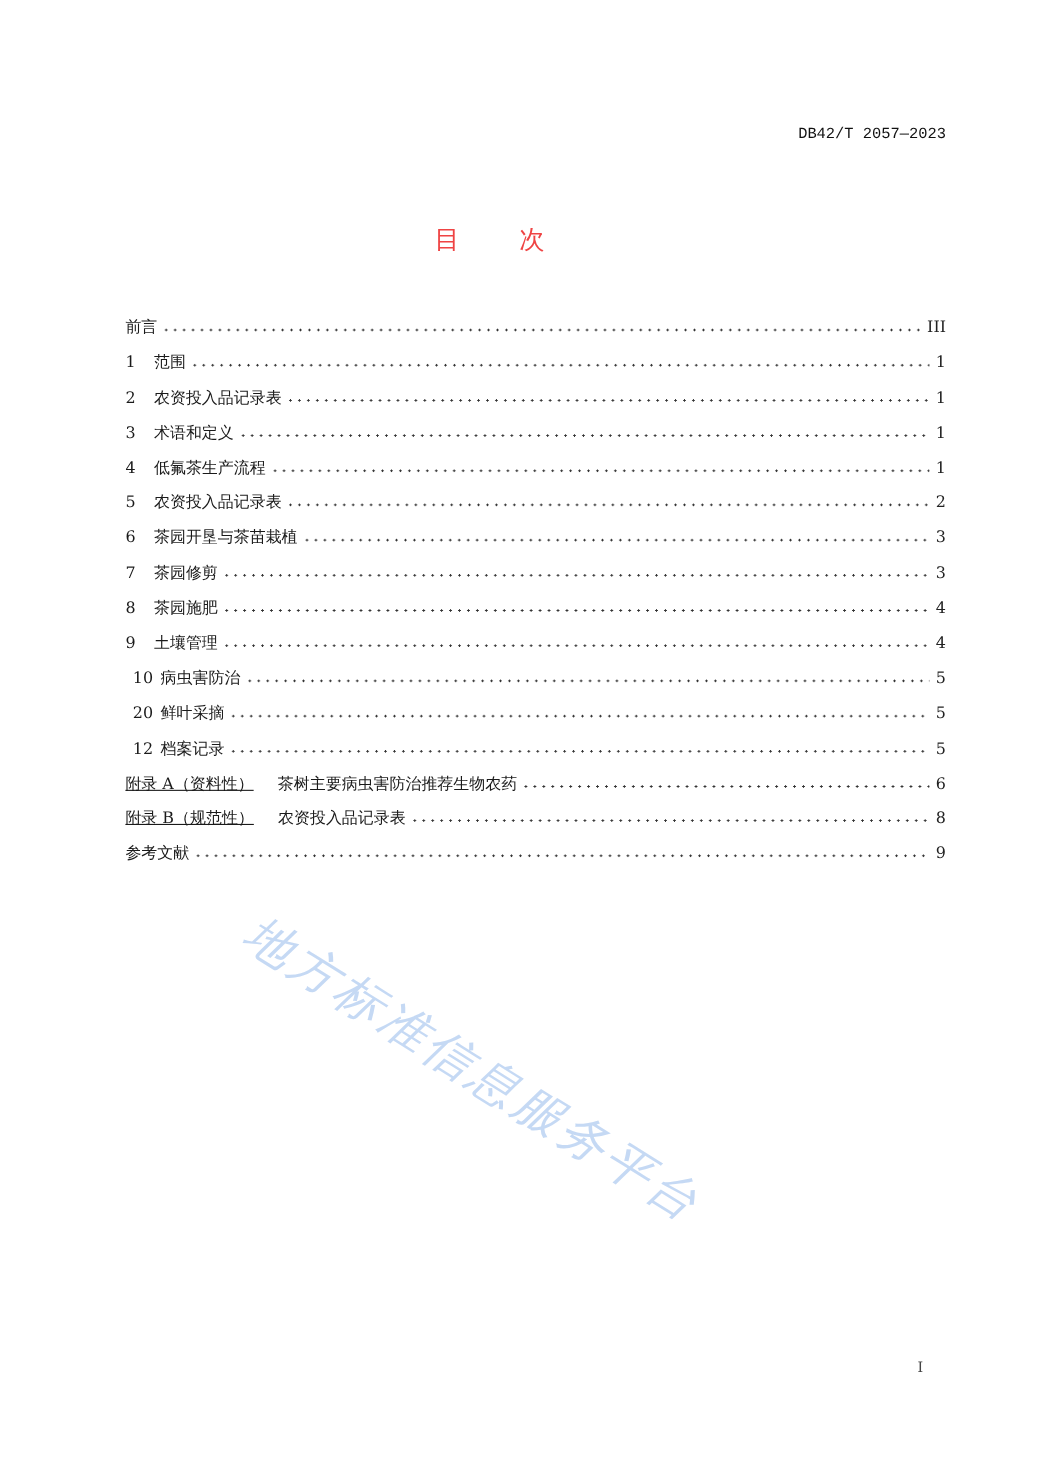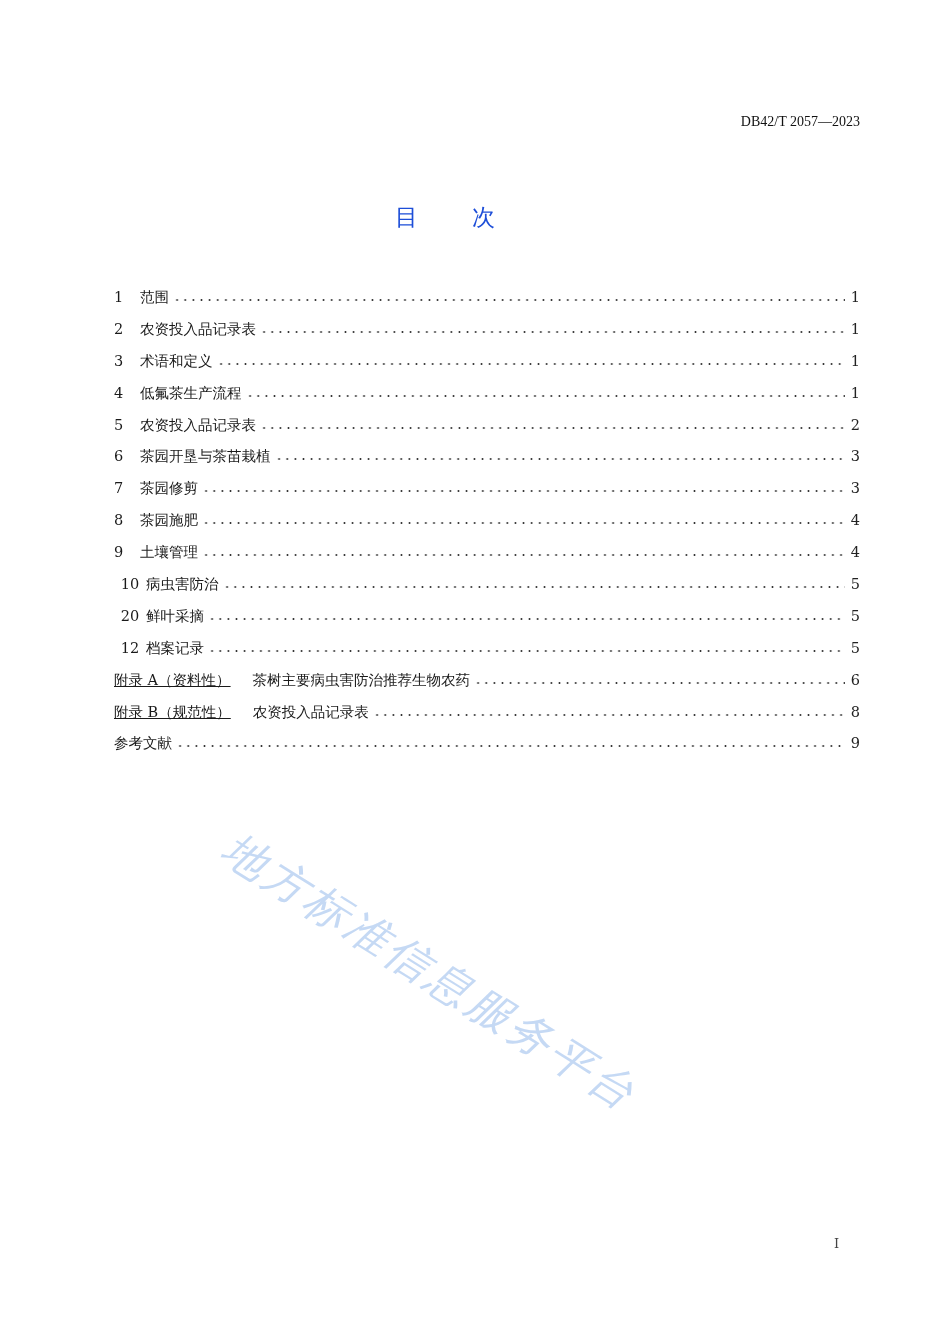--- a/index.html
+++ b/index.html
@@ -11,34 +11,34 @@
     }
     body {
       position: relative;
       font-family: "DejaVu Serif", "Liberation Serif", serif;
       color: #1a1a1a;
     }
     .doc-code {
       position: absolute;
       top: 114px;
       right: 90px;
-      font-family: Liberation Serif, serif;
+      font-family: Liberation Mono, monospace;
       font-size: 14px;
       letter-spacing: 0px;
       color: #111;
     }
     .page-title {
       position: absolute;
       top: 202px;
       left: 0;
       width: 890px;
       text-align: center;
       font-family: "DejaVu Sans", "Liberation Sans", sans-serif;
       font-size: 23px;
-      color: #1d4ed8;
+      color: #ef4444;
     }
     .page-title span { display: inline-block; }
     .page-title .gap { width: 54px; }
     .toc {
       position: absolute;
       top: 288px;
       left: 114px;
       width: 746px;
     }
     .toc-row {
@@ -101,20 +101,25 @@
 <body>
 
 <div class="doc-code">DB42/T 2057—2023</div>
 
 <div class="page-title">
   <span>目</span><span class="gap"></span><span>次</span>
 </div>
 
 <div class="toc">
 
+  <div class="toc-row">
+    <span class="toc-label">前言</span>
+    <span class="leader"></span>
+    <span class="toc-page">III</span>
+  </div>
 
   <div class="toc-row">
     <span class="toc-num n1">1</span>
     <span class="toc-label">范围</span>
     <span class="leader"></span>
     <span class="toc-page">1</span>
   </div>
 
   <div class="toc-row">
     <span class="toc-num n1">2</span>

